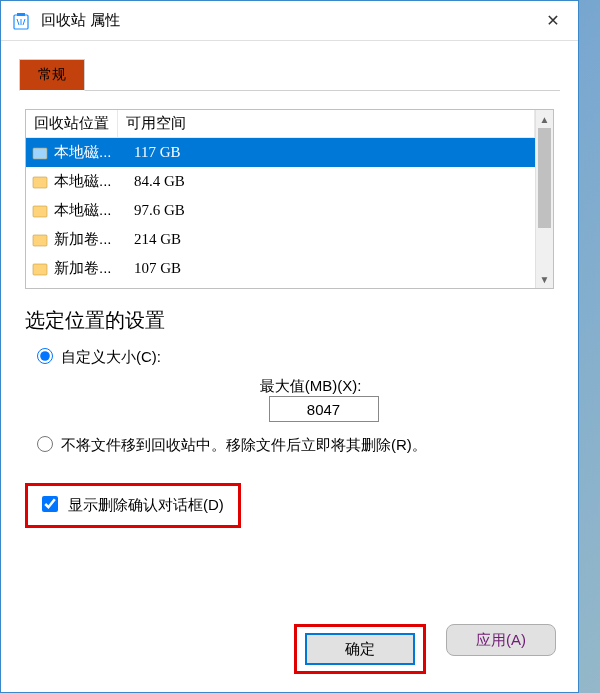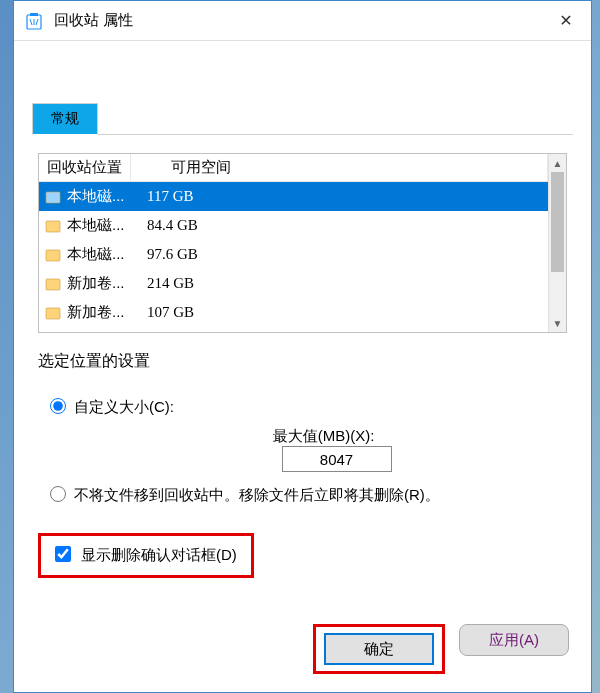--- a/index.html
+++ b/index.html
@@ -1,52 +1,52 @@
 <!DOCTYPE html>
 <html><head>
   <meta charset="utf-8">
   <style>
     * { box-sizing: border-box; margin: 0; padding: 0; font-family: "Microsoft YaHei", "Segoe UI", sans-serif; }
     body { width: 600px; height: 693px; background: linear-gradient(135deg, #5a8fc4, #7aa8d0, #94b8c9); position: relative; overflow: hidden; }
-    .window { position: absolute; left: 13px; top: 0; width: 579px; height: 693px; background: #fff; border: 1px solid #3a87c9; display: flex; flex-direction: column; }
+    .window { position: absolute; left: 0; top: 0; width: 579px; height: 693px; background: #fff; border: 1px solid #3a87c9; display: flex; flex-direction: column; }
     .titlebar { height: 40px; background: #fff; display: flex; align-items: center; padding: 0 0 0 10px; border-bottom: 1px solid #e0e0e0; }
     .titlebar-icon { width: 20px; height: 20px; margin-right: 10px; }
     .titlebar-title { font-size: 15px; color: #000; flex: 1; }
     .close-btn { width: 50px; height: 40px; display: flex; align-items: center; justify-content: center; cursor: pointer; }
     .close-x { font-size: 16px; color: #333; }
     .tab-area { padding: 18px 18px 0 18px; }
     .tabs { display: flex; border-bottom: 1px solid #d0d0d0; }
-    .tab { padding: 6px 18px; font-size: 14px; background: #0ea5e9; border: 1px solid #d0d0d0; border-bottom: 1px solid #fff; margin-bottom: -1px; cursor: pointer; margin-top: 44px; }
+    .tab { padding: 6px 18px; font-size: 14px; background: #c2410c; border: 1px solid #d0d0d0; border-bottom: 1px solid #fff; margin-bottom: -1px; cursor: pointer; }
     .content { padding: 18px 24px 10px 24px; flex: 1; display: flex; flex-direction: column; }
     .listbox { border: 1px solid #c0c0c0; background: #fff; height: 180px; display: flex; }
     .list-inner { flex: 1; overflow: hidden; }
-    .list-header { display: flex; font-size: 15px; border-bottom: 1px solid #e8e8e8; gap: 32px; }
+    .list-header { display: flex; font-size: 15px; border-bottom: 1px solid #e8e8e8; }
     .list-header-col { padding: 4px 8px; border-right: 1px solid #e8e8e8; }
     .col-loc { width: 92px; }
     .col-space { flex: 1; }
     .list-rows { }
     .list-row { display: flex; align-items: center; font-size: 15px; height: 29px; padding: 0 6px; cursor: pointer; }
     .list-row.selected { background: #0078d7; color: #fff; }
     .row-icon { width: 16px; height: 16px; margin-right: 6px; }
     .row-loc { width: 76px; white-space: nowrap; overflow: hidden; }
     .row-space { flex: 1; padding-left: 4px; font-family: Liberation Serif, serif; }
     .scrollbar { width: 18px; background: #f0f0f0; border-left: 1px solid #e0e0e0; position: relative; }
     .scroll-arrow { height: 18px; display: flex; align-items: center; justify-content: center; font-size: 10px; color: #666; cursor: pointer; }
     .scroll-thumb { position: absolute; top: 18px; left: 2px; right: 2px; height: 100px; background: #c0c0c0; cursor: pointer; }
     .settings-section { margin-top: 18px; }
-    .section-title { font-size: 16px; margin-bottom: 26px; }
+    .section-title { font-size: 20px; margin-bottom: 14px; }
     .radio-row { display: flex; align-items: flex-start; margin: 10px 0 10px 12px; font-size: 15px; }
     .radio-row input[type=radio] { width: 16px; height: 16px; margin-right: 8px; }
     .maxsize-row { display: flex; align-items: center; margin-left: 68px; margin-top: 8px; margin-bottom: 14px; font-size: 15px; flex-direction: column; }
     .maxsize-label { margin-right: 26px; }
     .maxsize-input { width: 110px; height: 26px; border: 1px solid #888; padding: 2px 6px; font-size: 15px; text-align: center; }
     .checkbox-highlight { border: 3px solid #e00000; padding: 10px 14px; margin-top: 28px; width: fit-content; }
     .checkbox-row { display: flex; align-items: flex-start; font-size: 15px; }
     .checkbox-row input[type=checkbox] { width: 16px; height: 16px; margin-right: 10px; }
-    .button-bar { display: flex; justify-content: flex-end; gap: 8px; padding: 16px 22px 18px 22px; }
+    .button-bar { display: flex; justify-content: flex-end; gap: 14px; padding: 16px 22px 18px 22px; }
     .btn { width: 110px; height: 32px; background: #e1e1e1; border: 1px solid #adadad; font-size: 15px; cursor: pointer; display: flex; align-items: center; justify-content: center; }
     .btn.default { border: 2px solid #0078d7; }
     .btn.disabled { color: #701a75; border-radius: 8px; }
     .ok-highlight { border: 3px solid #e00000; padding: 6px 8px; margin-right: 6px; }
     .ok-highlight .btn { margin: 0; }
   </style>
 </head>
 <body>
 
 <div class="window">

